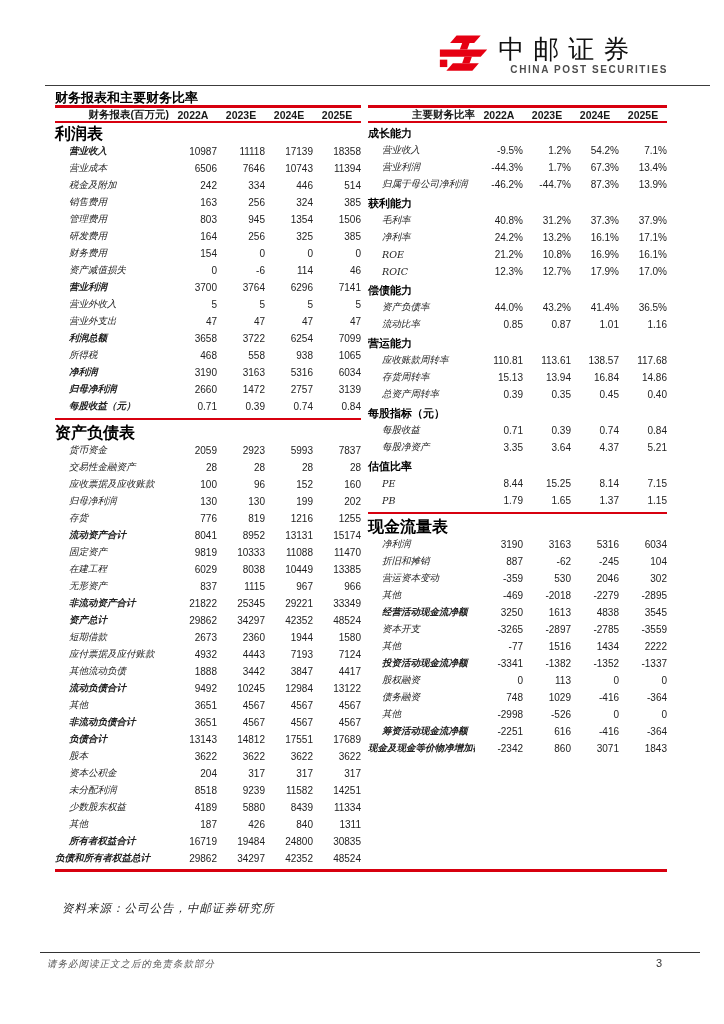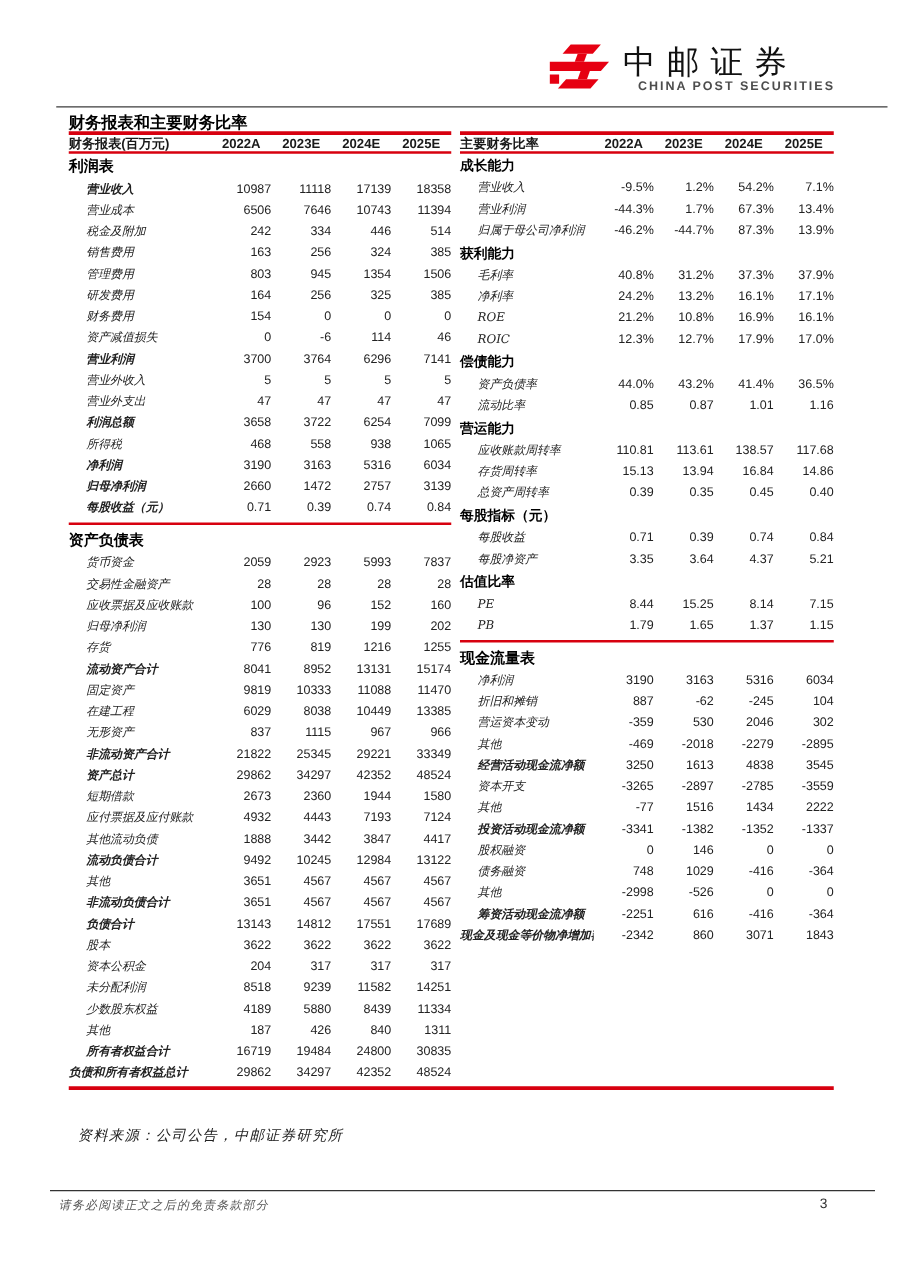--- a/index.html
+++ b/index.html
@@ -17,23 +17,23 @@
   .header-rule { position:absolute; top:85px; left:45px; width:665px; height:1px; background:#3c3c3c; }
   
   .page-title { position:absolute; top:89px; left:55px; font-size:13px; font-weight:bold; color:#000; }
   
   .col { position:absolute; top:105px; font-size:10px; }
   .col-left  { left:55px;  width:306px; }
   .col-right { left:368px; width:299px; }
   .t-head { display:flex; align-items:center; height:18px;
     border-top:3px solid var(--accent,#d7000f); border-bottom:2px solid var(--accent,#d7000f);
     font-weight:bold; font-size:10.5px; }
-  .t-head-label { flex:1; text-align:left; }
+  .t-head-label { flex:1; text-align:right; }
   .t-head-col { width:48px; text-align:center; }
-  .t-title { height:20px; line-height:21px; font-size:12px; font-weight:bold; color:#000; }
+  .t-title { height:20px; line-height:21px; font-size:16px; font-weight:bold; color:#000; }
   .t-section { height:19px; line-height:20px; font-size:11px; font-weight:bold; color:#000; }
   .t-row { display:flex; align-items:center; height:17px; }
   .t-label { flex:1; padding-left:14px; font-size:9.5px; color:#222;
     font-family:"DejaVu Serif", serif; font-style:italic;
     white-space:nowrap; overflow:hidden; }
   .t-label.bold { font-weight:bold; }
   .t-label.flush { padding-left:0; }
   .t-val { width:48px; text-align:right; font-size:10px; color:#222; }
   .t-divider { height:2px; background:var(--accent,#d7000f); margin-top:3px; margin-bottom:2px; }
   
@@ -549,21 +549,21 @@
       <div class="t-row">
         <div class="t-label bold">投资活动现金流净额</div>
         <div class="t-val">-3341</div>
         <div class="t-val">-1382</div>
         <div class="t-val">-1352</div>
         <div class="t-val">-1337</div>
       </div>
       <div class="t-row">
         <div class="t-label">股权融资</div>
         <div class="t-val">0</div>
-        <div class="t-val">146</div>
+        <div class="t-val">113</div>
         <div class="t-val">0</div>
         <div class="t-val">0</div>
       </div>
       <div class="t-row">
         <div class="t-label">债务融资</div>
         <div class="t-val">748</div>
         <div class="t-val">1029</div>
         <div class="t-val">-416</div>
         <div class="t-val">-364</div>
       </div>

